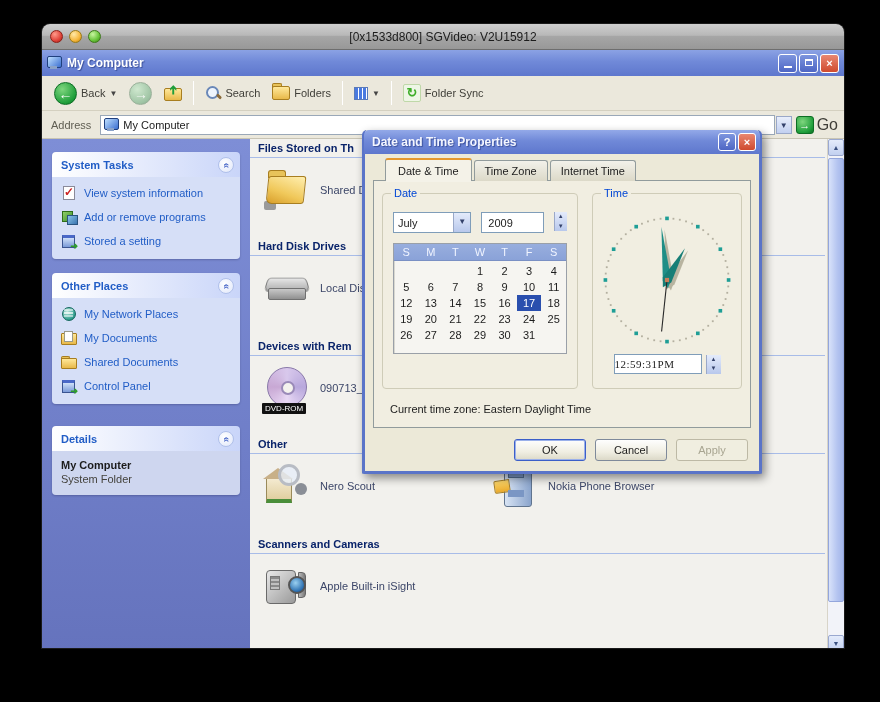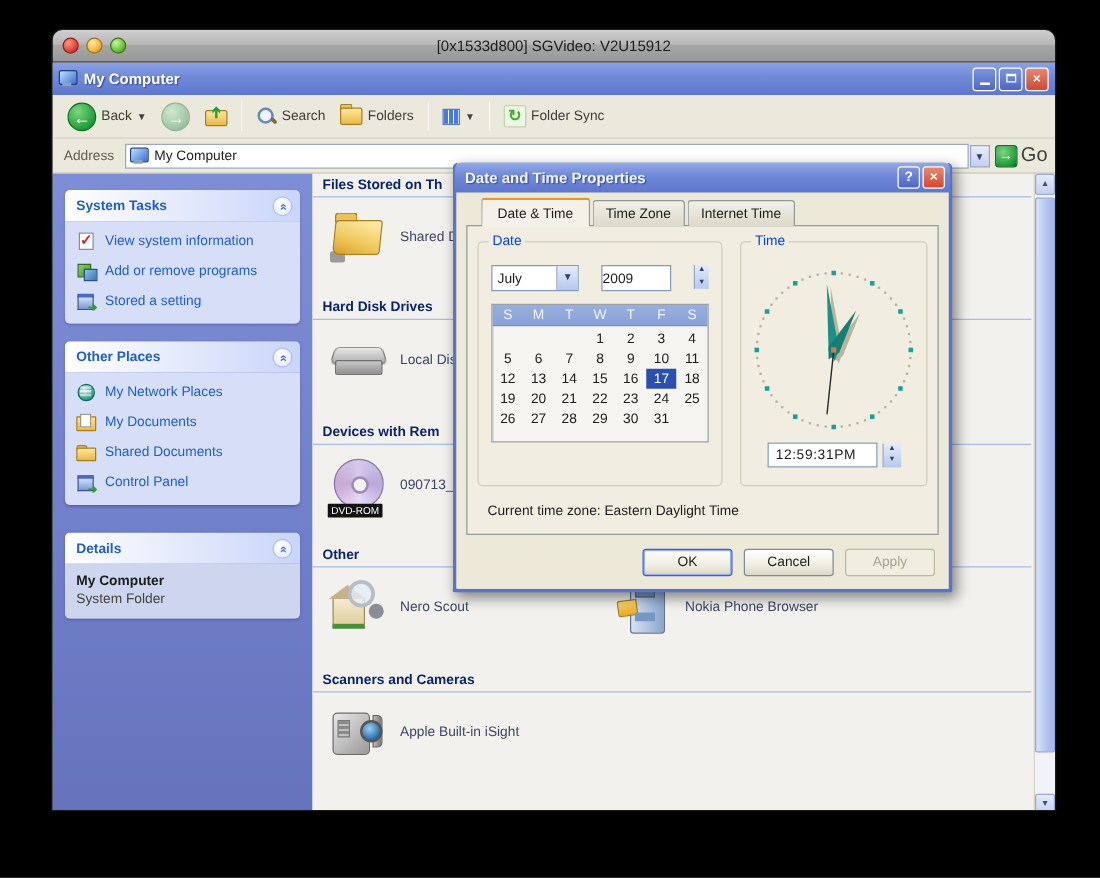--- a/index.html
+++ b/index.html
@@ -169,41 +169,41 @@
   .tab { font-size:11px; padding:4px 10px 3px; border:1px solid #919b9c; border-bottom:none;
     border-radius:3px 3px 0 0; background:linear-gradient(180deg,#f2f1ea,#dcd9c8); margin-right:2px; color:#1c1c1c; }
   .tab.active { background:#f4f2e8; border-top:2px solid #e5972d; padding:5px 12px 4px; margin-top:-2px; position:relative; }
   .tab.active::after { content:""; position:absolute; left:0; right:0; bottom:-1px; height:2px; background:#f4f2e8; }
   .tab-page { border:1px solid #919b9c; background:#f1eee1; margin-top:-1px; height:248px; padding:12px 8px 0; position:relative; }
   .groups { display:flex; gap:14px; }
   .groupbox { border:1px solid #cfccb8; border-radius:4px; height:196px; position:relative; padding-top:14px; }
   .gb-date { width:196px; }
   .gb-time { flex:1; display:flex; flex-direction:column; align-items:center; }
   .gb-legend { position:absolute; top:-7px; left:8px; background:#f1eee1; padding:0 3px; font-size:11px; color:#0046d5; }
-  .date-row { display:flex; gap:18px; padding:4px 10px 8px; }
+  .date-row { display:flex; gap:10px; padding:4px 10px 8px; }
   .month-select { width:88px; height:21px; background:#fff; border:1px solid #7f9db9; display:flex; align-items:center; }
   .month-text { flex:1; font-size:11px; padding-left:4px; color:#1c1c1c; }
   .combo-btn { width:17px; height:19px; background:linear-gradient(180deg,#e4ebfb,#b8c8ec); border-left:1px solid #9aa8c8;
     font-size:8px; color:#33416a; text-align:center; line-height:18px; }
   .year-box { width:70px; height:21px; background:#fff; border:1px solid #7f9db9; display:flex; align-items:center; }
-  .year-text { flex:1; font-size:11px; padding-left:0; color:#1c1c1c; }
+  .year-text { flex:1; font-size:11px; padding-left:6px; color:#1c1c1c; }
   .spinner { width:15px; height:19px; display:flex; flex-direction:column; background:linear-gradient(180deg,#e4ebfb,#b8c8ec);
     border-left:1px solid #9aa8c8; }
   .spin { flex:1; font-size:6px; color:#33416a; text-align:center; line-height:9px; }
   .calendar { margin:2px 10px 0; border:1px solid #9aa0a8; background:#f6f5f1; box-shadow:inset 1px 1px 0 #d8d8d0; }
   .cal-head { display:grid; grid-template-columns:repeat(7,1fr); background:linear-gradient(180deg,#98aede,#8aa2d8);
     border-bottom:1px solid #7a90c4; }
   .cal-head div { font-size:11px; color:#f0f4ff; text-align:center; padding:2px 0; }
   .cal-grid { display:grid; grid-template-columns:repeat(7,1fr); padding:2px 0 10px; }
   .cal-cell { font-size:11px; color:#1c1c1c; text-align:center; padding:2px 0; }
   .cal-cell.sel { background:#2a4fae; color:#fff; }
   .clock-wrap { width:140px; height:140px; margin-top:2px; }
   .time-row { display:flex; align-items:center; gap:4px; margin-top:4px; }
   .time-field { width:88px; height:20px; background:#fff; border:1px solid #7f9db9; font-size:11px;
-    font-family:Liberation Sans, sans-serif; color:#1c1c1c; display:flex; align-items:center; padding-left:6px; letter-spacing:.5px; }
+    font-family:Liberation Serif, serif; color:#1c1c1c; display:flex; align-items:center; padding-left:0; letter-spacing:.5px; }
   .tz-row { font-size:11px; color:#1c1c1c; margin:14px 0 0 8px; }
   .dlg-buttons { display:flex; justify-content:flex-end; gap:9px; padding:11px 3px 0; }
   .xp-btn { width:72px; height:22px; font-size:11px; color:#1c1c1c; text-align:center; line-height:20px;
     border:1px solid #7f8a9a; border-radius:3px; background:linear-gradient(180deg,#fefefe,#f0eee2 60%,#dcd9c8); }
   .xp-btn.focused { border:1px solid #3c5fc8; box-shadow:inset 0 0 0 1px #9ab0ea; }
   .xp-btn.disabled { color:#a8a591; border-color:#bdb9a5; background:#f0eee0; }
 </style>
 </head>
 <body>
 

